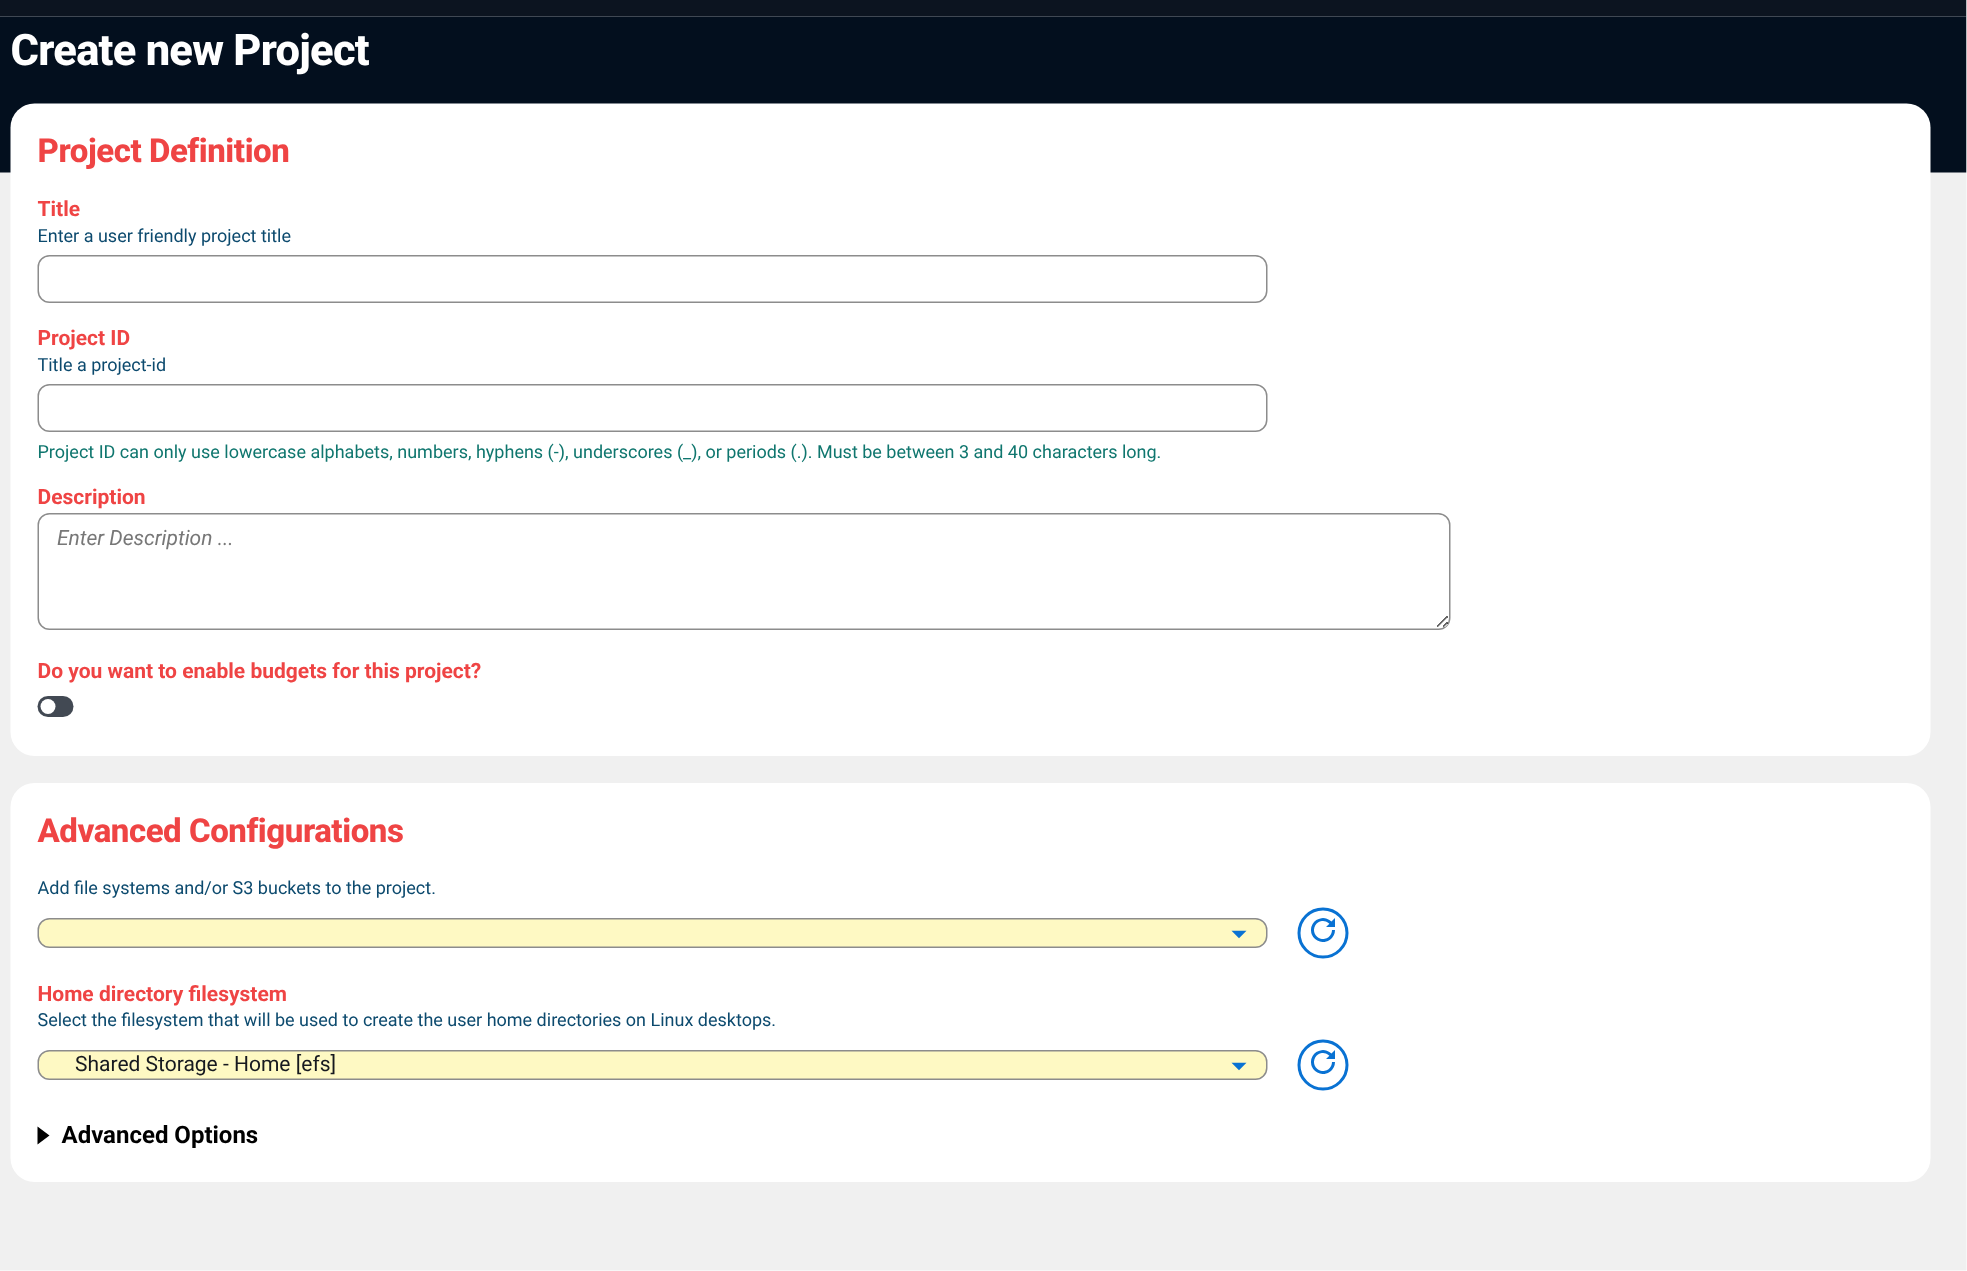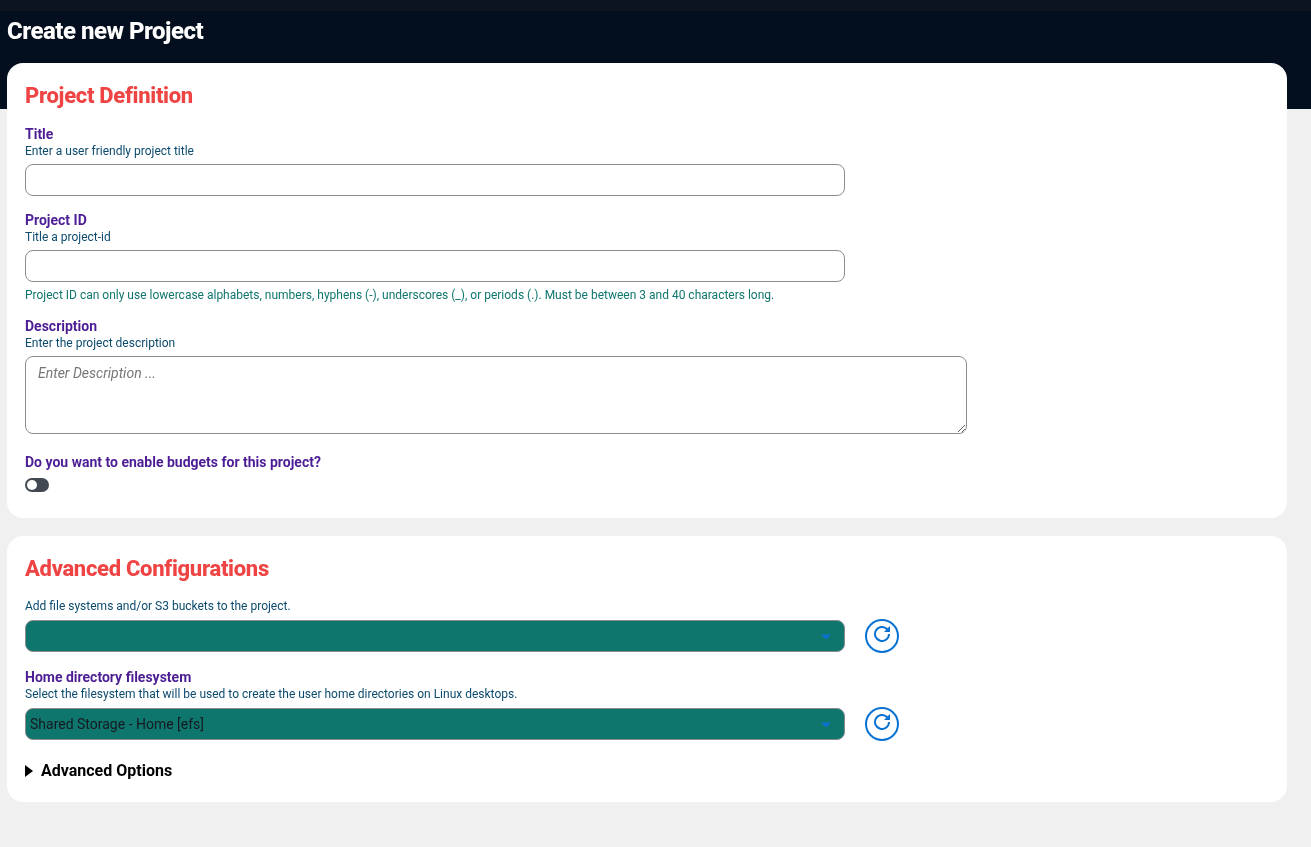--- a/index.html
+++ b/index.html
@@ -19,21 +19,21 @@
       height: 11px;
       width: 100%;
     }
     .header {
       background: #030f1e;
       padding: 6px 0 64px 7px;
       color: #fff;
       position: relative;
     }
     .header h1 {
-      font-size: 24px;
+      font-size: 29px;
       font-weight: 800;
       letter-spacing: -0.5px;
     }
     .content-wrapper {
       padding: 0 7px;
       margin-top: -46px;
       position: relative;
     }
     .card {
       background: #fff;
@@ -48,21 +48,21 @@
       color: #ef4444;
       margin-bottom: 18px;
       letter-spacing: -0.3px;
     }
     .field {
       margin-bottom: 16px;
     }
     .field-label {
       font-size: 14px;
       font-weight: 700;
-      color: #4c1d95;
+      color: #ef4444;
       margin-bottom: 2px;
     }
     .field-hint {
       font-size: 12px;
       color: #0c4a6e;
       margin-bottom: 6px;
     }
     .field-help {
       font-size: 12px;
       color: #0f766e;
@@ -115,29 +115,29 @@
       top: 2px;
       left: 2px;
     }
     .select-row {
       display: flex;
       align-items: center;
       gap: 20px;
     }
     .select-wrapper {
       width: 820px;
-      height: 32px;
+      height: 20px;
       border: 1px solid #8c8c8c;
       border-radius: 8px;
       position: relative;
       display: flex;
       align-items: center;
-      padding: 0 4px;
-      cursor: pointer;
-      background: #0f766e;
+      padding: 0 24px;
+      cursor: pointer;
+      background: #fef9c3;
     }
     .select-value {
       font-size: 14px;
       color: #16191f;
       flex: 1;
     }
     .select-caret {
       position: absolute;
       right: 12px;
       top: 50%;
@@ -196,21 +196,20 @@
 
     <div class="field">
       <div class="field-label">Project ID</div>
       <div class="field-hint">Title a project-id</div>
       <input type="text" class="text-input" value="" style="">
       <div class="field-help">Project ID can only use lowercase alphabets, numbers, hyphens (-), underscores (_), or periods (.). Must be between 3 and 40 characters long.</div>
     </div>
 
     <div class="field">
       <div class="field-label">Description</div>
-      <div class="field-hint">Enter the project description</div>
       <textarea class="textarea-input" placeholder="Enter Description ..." style=""></textarea>
     </div>
 
     <div class="field" style="margin-bottom:0">
       <div class="field-label">Do you want to enable budgets for this project?</div>
       <div class="toggle"></div>
     </div>
   </div>
 
   <div class="card">

